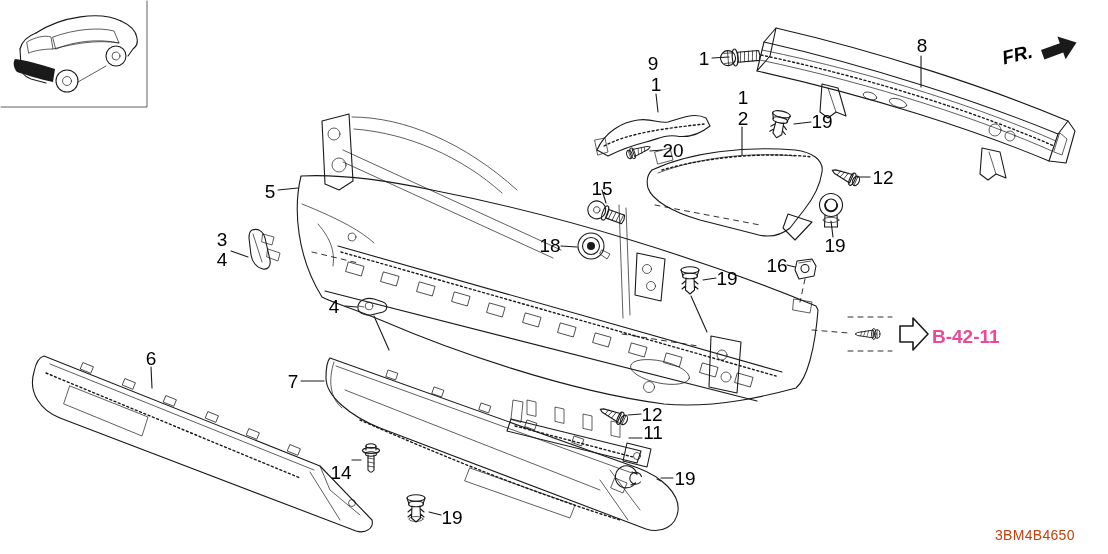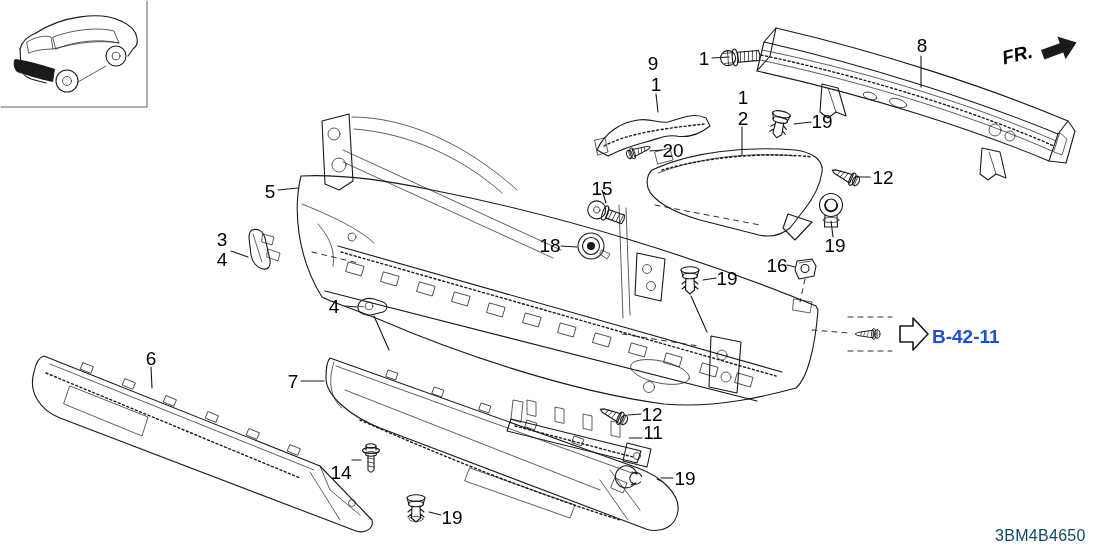--- a/index.html
+++ b/index.html
@@ -9,24 +9,24 @@
   .art path,.art line,.art circle,.art ellipse,.art rect,.art polyline,.art polygon{
     stroke:#1a1a1a;fill:none;stroke-width:1.1;stroke-linecap:round;stroke-linejoin:round;}
   .art .thin{stroke-width:0.7;}
   .art .thick{stroke-width:1.7;}
   .art .dash{stroke-dasharray:5 5;stroke-width:0.9;}
   .art .tick{stroke-dasharray:2 2.6;stroke-width:1.4;}
   .art .fill-dark{fill:#1a1a1a;stroke:none;}
   .art .white{fill:#ffffff;}
   .callout{position:absolute;transform:translate(-50%,-50%);font-size:19px;line-height:1;
            color:#000;white-space:nowrap;}
-  .ref-label{position:absolute;left:932px;top:326px;font-size:19px;font-weight:bold;color:#1d4ed8;}
+  .ref-label{position:absolute;left:932px;top:326px;font-size:19px;font-weight:bold;color:#ec4899;}
   .fr-label{position:absolute;left:1002px;top:44px;font-size:19px;font-weight:bold;
             font-style:italic;transform:rotate(-14deg);color:#000;}
-  .diagram-code{position:absolute;left:995px;top:527px;font-size:16px;color:#0c4a6e;
+  .diagram-code{position:absolute;left:995px;top:527px;font-size:14px;color:#c2410c;
                 letter-spacing:0.3px;}
 </style>
 </head>
 <body>
 
 <div class="stage">
 
 <svg class="art" width="1108" height="554" viewBox="0 0 1108 554">
 
   <g>

